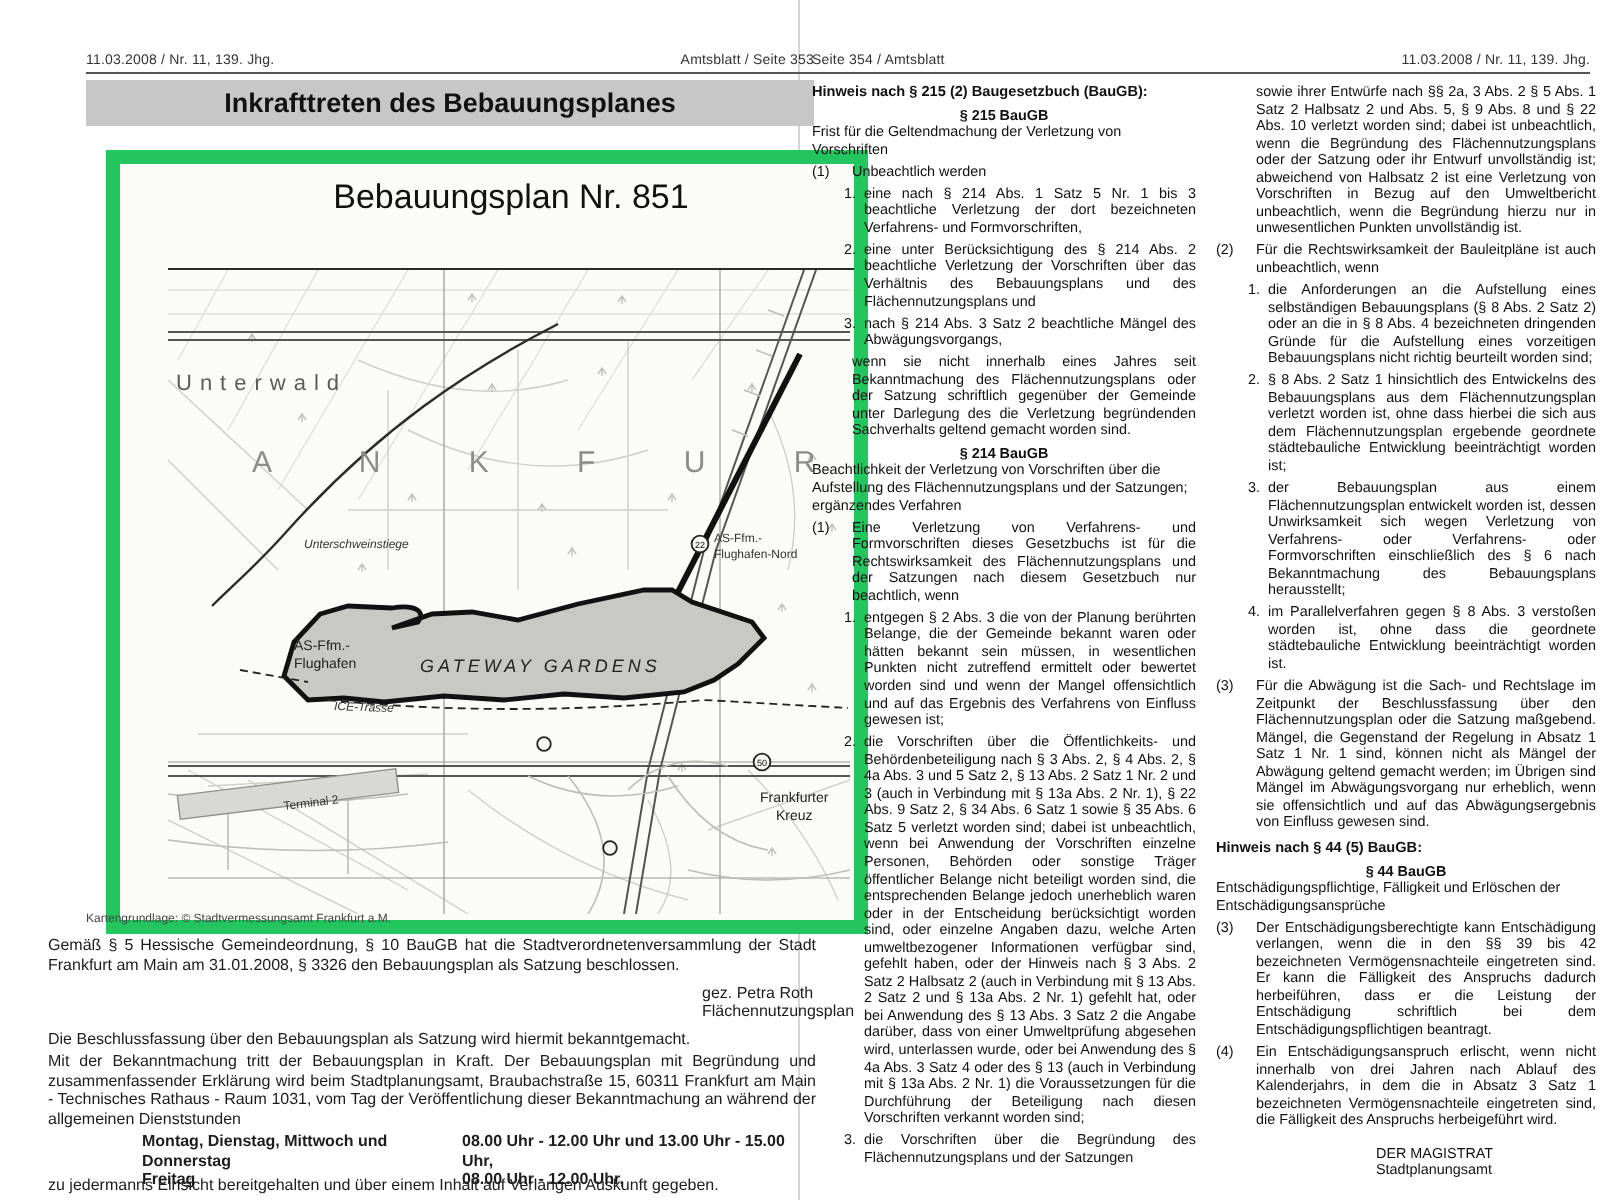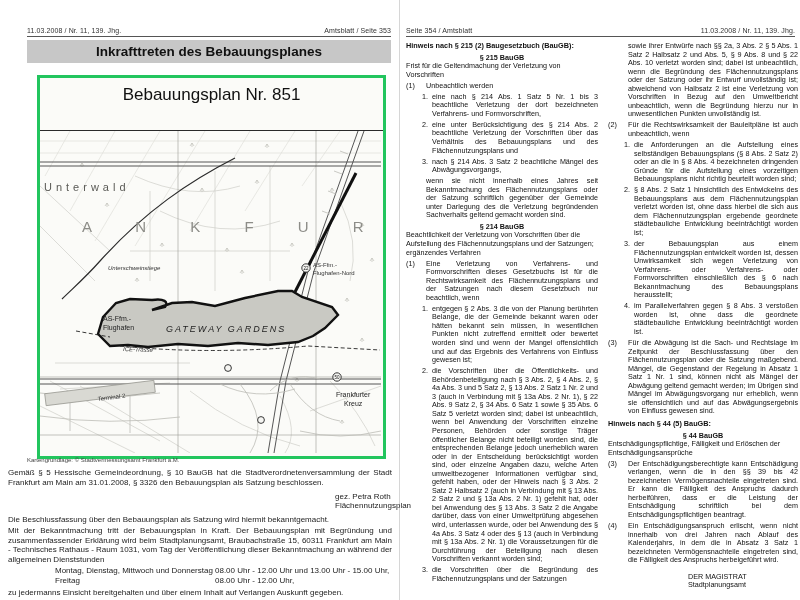--- a/index.html
+++ b/index.html
@@ -2,44 +2,44 @@
 <html><head>
 <meta charset="utf-8">
 <style>
   html,body { margin:0; padding:0; }
   body {
     width:800px; height:600px; position:relative; overflow:hidden;
     background:#ffffff; color:#1c1c1c;
     font-family:"Liberation Sans", sans-serif;
   }
   .page { position:absolute; top:0; height:600px; }
-  #page-left  { left:0;   width:424px; }
+  #page-left  { left:16px;   width:424px; }
   #page-right { left:400px; width:400px; }
   .page-divider { position:absolute; left:399px; top:0; width:1px; height:600px; background:#d6d6d6; }
 
   .hdr { position:absolute; top:27px; display:flex; justify-content:space-between;
          font-size:7px; letter-spacing:.1px; border-bottom:1px solid #555; padding-bottom:2px; color:#333; }
   #page-left  .hdr { left:27px; width:364px; }
   #page-right .hdr { left:6px;  width:389px; }
 
   
   .title-bar { position:absolute; top:40px; left:27px; width:364px; height:23px;
                background:#c7c7c7; text-align:center; line-height:23px;
                font-weight:bold; font-size:13.5px; color:#111; }
   .map-frame { position:absolute; top:75px; left:37px; width:343px; height:378px;
-               border:3px solid #22c55e; background:#fbfbf8; }
+               border:7px solid #22c55e; background:#fbfbf8;padding-left:24px; }
   .map-title { height:53px; border-bottom:1px solid #2a2a2a; text-align:center; box-sizing:border-box; padding-top:7px; }
   .map-title-main { font-size:17px; color:#111; }
   .map-title-sub  { font-size:11.5px; margin-top:3px; color:#222; }
   .map-svg { display:block; width:341px; height:322px; }
   .map-credit { position:absolute; top:457px; left:27px; font-size:6px; color:#444; }
 
   .lp-text { position:absolute; left:8px; width:384px; font-size:8px; line-height:9.6px; text-align:justify; }
   .lp-sig  { position:absolute; left:335px; top:492px; font-size:8px; line-height:9.3px; text-align:left; }
-  .hours   { position:absolute; left:8px; top:566px; width:384px; font-size:8px; line-height:9.6px; }
+  .hours   { position:absolute; left:8px; top:566px; width:384px; font-size:8px; line-height:9.6px;font-weight:bold; }
   .hours-row { display:flex; }
   .hours-days { margin-left:47px; width:160px; flex:none; }
 
   
   .col { position:absolute; top:42px; font-size:7.2px; line-height:8.55px; text-align:justify; color:#111; }
   #col1 { left:6px;   width:192px; }
   #col2 { left:208px; width:190px; }
   .col-heading { font-weight:bold; font-size:7.3px; text-align:left; }
   .law-title { font-weight:bold; text-align:center; margin-top:3px; }
   .law-sub { text-align:left; }

